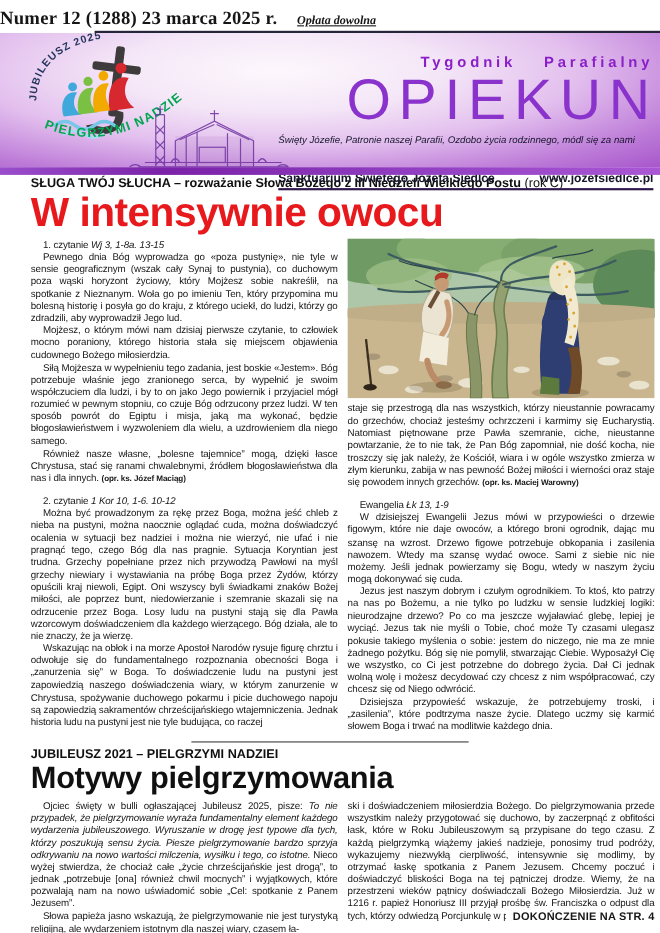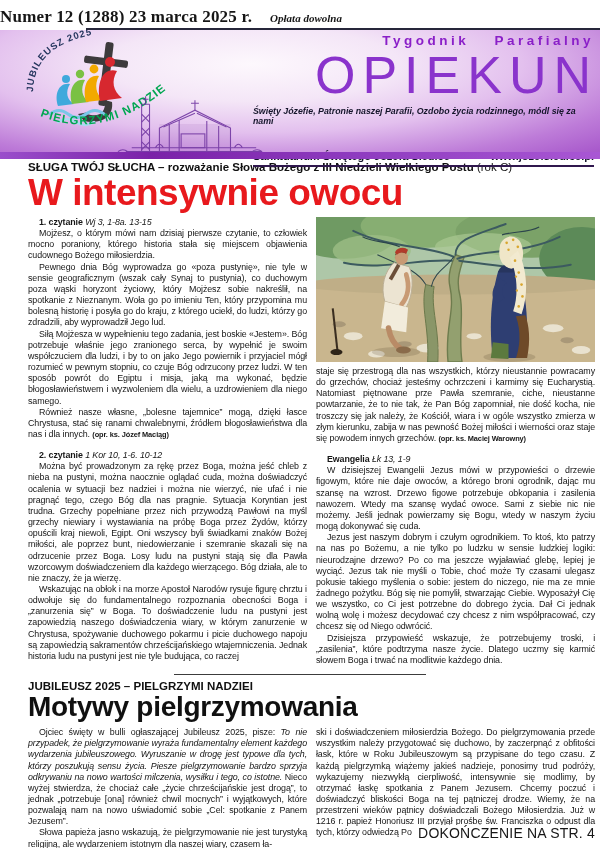--- a/index.html
+++ b/index.html
@@ -13,37 +13,37 @@
   .topbar{
     position:relative;height:30px;
     display:flex;align-items:baseline;
     padding-top:7px;box-sizing:border-box;
   }
   .topbar:after{
     content:"";position:absolute;left:86px;right:0;bottom:0;
     border-bottom:2px solid #26263a;
   }
   .issue{font-family:"Liberation Serif",serif;font-weight:bold;font-size:17px;letter-spacing:.2px;}
-  .fee{font-family:"Liberation Serif",serif;font-weight:bold;font-style:italic;font-size:11px;margin:0 8px 0 18px;}
+  .fee{font-family:"Liberation Serif",serif;font-weight:bold;font-style:italic;font-size:11px;margin:0 8px 0 18px;text-decoration:underline;}
   
   .masthead{
     position:relative;height:122px;
     background:radial-gradient(ellipse at 42% 28%, #fdf8fd 0%, #f4e6f7 30%, #e3c0ee 55%, #bd7bd8 82%, #a757cb 100%);
   }
-  .m-right{position:absolute;left:228px;right:6px;top:4px;}
+  .m-right{position:absolute;left:228px;right:6px;top:20px;}
   .tagline{
     text-align:right;color:#8a1fc8;font-weight:bold;font-size:13.5px;
     letter-spacing:3.5px;word-spacing:18px;line-height:14px;
   }
   .optitle{
     text-align:right;color:#8a33cc;font-size:52px;line-height:54px;
     font-weight:normal;letter-spacing:7px;margin-right:-4px;white-space:nowrap;
   }
   .motto{
-    font-style:italic;font-weight:bold;font-size:8.8px;color:#15152b;
+    font-style:italic;font-weight:normal;font-size:8.8px;color:#15152b;
     margin:4px 0 2px 25px;
   }
   .sanc-row{
     display:flex;justify-content:space-between;align-items:baseline;
     margin-left:25px;padding-bottom:3px;border-bottom:2px solid #30184e;
     font-size:11px;color:#15152b;margin-top:24px;
   }
   .sanctuary{font-weight:bold;}
   .website{font-weight:bold;}
   .m-bar{
@@ -57,32 +57,32 @@
   .kicker{font-size:11.5px;font-weight:bold;color:#101010;margin:0;}
   .kicker .note{font-weight:normal;}
   .headline{
     color:#e8191d;font-weight:bold;font-size:37px;line-height:38px;
     letter-spacing:-.5px;margin:1px 0 5px;
   }
   .cols{display:flex;gap:9px;}
   .col{flex:1;font-size:8.9px;line-height:11.15px;text-align:justify;letter-spacing:-.1px;}
   .col p{margin:0;text-indent:11px;}
   .col p.sp{margin-top:10px;}
-  .rlabel{font-weight:bold;}
+  .rlabel{font-weight:normal;}
   .rref{font-style:italic;}
   .credit{font-size:7.4px;font-weight:bold;}
   .it{font-style:italic;}
   .painting{width:100%;height:145px;display:block;margin-bottom:4px;}
   .divider{width:252px;margin:8px auto 5px;border-top:1.5px solid #3c3c3c;height:0;}
   .title2{
     font-size:28px;font-weight:bold;letter-spacing:-.3px;
     margin:0 0 6px;line-height:29px;color:#101010;
   }
   .cont-row{text-align:right;margin-top:-11px;}
-  .continuation{font-weight:normal;font-size:14px;letter-spacing:.2px;background:#fff;padding-left:6px;}
+  .continuation{font-weight:bold;font-size:10px;letter-spacing:.2px;background:#fff;padding-left:6px;}
 </style>
 </head>
 <body>
 
 <div class="topbar">
   <span class="issue">Numer 12 (1288) 23 marca 2025 r.</span>
   <span class="fee">Opłata dowolna</span>
 </div>
 
 <div class="masthead">
@@ -154,22 +154,22 @@
 </div>
 
 <div class="content">
   <p class="kicker"><span>SŁUGA TWÓJ SŁUCHA – rozważanie Słowa Bożego z III Niedzieli Wielkiego Postu</span><span class="note"> (rok C)</span></p>
   <div class="headline">W intensywnie owocu</div>
 
   <div class="cols">
 
     <div class="col">
       <p><span class="rlabel">1. czytanie</span><span class="rref"> Wj 3, 1-8a. 13-15</span></p>
+      <p>Pewnego dnia Bóg wyprowadza go «poza pustynię», nie tyle w sensie geograficznym (wszak cały Synaj to pustynia), co duchowym poza wąski horyzont życiowy, który Mojżesz sobie nakreślił, na spotkanie z Nieznanym. Woła go po imieniu Ten, który przypomina mu bolesną historię i posyła go do kraju, z którego uciekł, do ludzi, którzy go zdradzili, aby wyprowadził Jego lud.</p>
       <p>Mojżesz, o którym mówi nam dzisiaj pierwsze czytanie, to człowiek mocno poraniony, którego historia stała się miejscem objawienia cudownego Bożego miłosierdzia.</p>
-      <p>Pewnego dnia Bóg wyprowadza go «poza pustynię», nie tyle w sensie geograficznym (wszak cały Synaj to pustynia), co duchowym poza wąski horyzont życiowy, który Mojżesz sobie nakreślił, na spotkanie z Nieznanym. Woła go po imieniu Ten, który przypomina mu bolesną historię i posyła go do kraju, z którego uciekł, do ludzi, którzy go zdradzili, aby wyprowadził Jego lud.</p>
       <p>Siłą Mojżesza w wypełnieniu tego zadania, jest boskie «Jestem». Bóg potrzebuje właśnie jego zranionego serca, by wypełnić je swoim współczuciem dla ludzi, i by to on jako Jego powiernik i przyjaciel mógł rozumieć w pewnym stopniu, co czuje Bóg odrzucony przez ludzi. W ten sposób powrót do Egiptu i misja, jaką ma wykonać, będzie błogosławieństwem i wyzwoleniem dla wielu, a uzdrowieniem dla niego samego.</p>
       <p><span>Również nasze własne, „bolesne tajemnice” mogą, dzięki łasce Chrystusa, stać się ranami chwalebnymi, źródłem błogosławieństwa dla nas i dla innych. </span><span class="credit">(opr. ks. Józef Maciąg)</span></p>
       <p class="sp"><span class="rlabel">2. czytanie</span><span class="rref"> 1 Kor 10, 1-6. 10-12</span></p>
       <p>Można być prowadzonym za rękę przez Boga, można jeść chleb z nieba na pustyni, można naocznie oglądać cuda, można doświadczyć ocalenia w sytuacji bez nadziei i można nie wierzyć, nie ufać i nie pragnąć tego, czego Bóg dla nas pragnie. Sytuacja Koryntian jest trudna. Grzechy popełniane przez nich przywodzą Pawłowi na myśl grzechy niewiary i wystawiania na próbę Boga przez Żydów, którzy opuścili kraj niewoli, Egipt. Oni wszyscy byli świadkami znaków Bożej miłości, ale poprzez bunt, niedowierzanie i szemranie skazali się na odrzucenie przez Boga. Losy ludu na pustyni stają się dla Pawła wzorcowym doświadczeniem dla każdego wierzącego. Bóg działa, ale to nie znaczy, że ja wierzę.</p>
       <p>Wskazując na obłok i na morze Apostoł Narodów rysuje figurę chrztu i odwołuje się do fundamentalnego rozpoznania obecności Boga i „zanurzenia się” w Boga. To doświadczenie ludu na pustyni jest zapowiedzią naszego doświadczenia wiary, w którym zanurzenie w Chrystusa, spożywanie duchowego pokarmu i picie duchowego napoju są zapowiedzią sakramentów chrześcijańskiego wtajemniczenia. Jednak historia ludu na pustyni jest nie tyle budująca, co raczej</p>
     </div>
 
     <div class="col">
 
       <svg class="painting" viewBox="0 0 300 146" preserveAspectRatio="none">
@@ -252,21 +252,21 @@
       <p>W dzisiejszej Ewangelii Jezus mówi w przypowieści o drzewie figowym, które nie daje owoców, a którego broni ogrodnik, dając mu szansę na wzrost. Drzewo figowe potrzebuje obkopania i zasilenia nawozem. Wtedy ma szansę wydać owoce. Sami z siebie nic nie możemy. Jeśli jednak powierzamy się Bogu, wtedy w naszym życiu mogą dokonywać się cuda.</p>
       <p>Jezus jest naszym dobrym i czułym ogrodnikiem. To ktoś, kto patrzy na nas po Bożemu, a nie tylko po ludzku w sensie ludzkiej logiki: nieurodzajne drzewo? Po co ma jeszcze wyjaławiać glebę, lepiej je wyciąć. Jezus tak nie myśli o Tobie, choć może Ty czasami ulegasz pokusie takiego myślenia o sobie: jestem do niczego, nie ma ze mnie żadnego pożytku. Bóg się nie pomylił, stwarzając Ciebie. Wyposażył Cię we wszystko, co Ci jest potrzebne do dobrego życia. Dał Ci jednak wolną wolę i możesz decydować czy chcesz z nim współpracować, czy chcesz się od Niego odwrócić.</p>
       <p>Dzisiejsza przypowieść wskazuje, że potrzebujemy troski, i „zasilenia”, które podtrzyma nasze życie. Dlatego uczmy się karmić słowem Boga i trwać na modlitwie każdego dnia.</p>
     </div>
   </div>
 </div>
 
 <div class="divider"></div>
 
 <div class="content" style="margin-top:2px;">
-  <p class="kicker">JUBILEUSZ 2025 – PIELGRZYMI NADZIEI</p>
+  <p class="kicker">JUBILEUSZ 2021 – PIELGRZYMI NADZIEI</p>
   <div class="title2">Motywy pielgrzymowania</div>
 
   <div class="cols">
     <div class="col">
       <p><span>Ojciec święty w bulli ogłaszającej Jubileusz 2025, pisze: </span><span class="it">To nie przypadek, że pielgrzymowanie wyraża fundamentalny element każdego wydarzenia jubileuszowego. Wyruszanie w drogę jest typowe dla tych, którzy poszukują sensu życia. Piesze pielgrzymowanie bardzo sprzyja odkrywaniu na nowo wartości milczenia, wysiłku i tego, co istotne.</span><span> Nieco wyżej stwierdza, że chociaż całe „życie chrześcijańskie jest drogą”, to jednak „potrzebuje [ona] również chwil mocnych” i wyjątkowych, które pozwalają nam na nowo uświadomić sobie „Cel: spotkanie z Panem Jezusem”.</span></p>
       <p>Słowa papieża jasno wskazują, że pielgrzymowanie nie jest turystyką religijną, ale wydarzeniem istotnym dla naszej wiary, czasem ła-</p>
     </div>
     <div class="col">
       <p style="text-indent:0">ski i doświadczeniem miłosierdzia Bożego. Do pielgrzymowania przede wszystkim należy przygotować się duchowo, by zaczerpnąć z obfitości łask, które w Roku Jubileuszowym są przypisane do tego czasu. Z każdą pielgrzymką wiążemy jakieś nadzieje, ponosimy trud podróży, wykazujemy niezwykłą cierpliwość, intensywnie się modlimy, by otrzymać łaskę spotkania z Panem Jezusem. Chcemy poczuć i doświadczyć bliskości Boga na tej pątniczej drodze. Wiemy, że na przestrzeni wieków pątnicy doświadczali Bożego Miłosierdzia. Już w 1216 r. papież Honoriusz III przyjął prośbę św. Franciszka o odpust dla tych, którzy odwiedzą Porcjunkulę w pierwszych dniach sierpnia.</p>
       <div class="cont-row">

